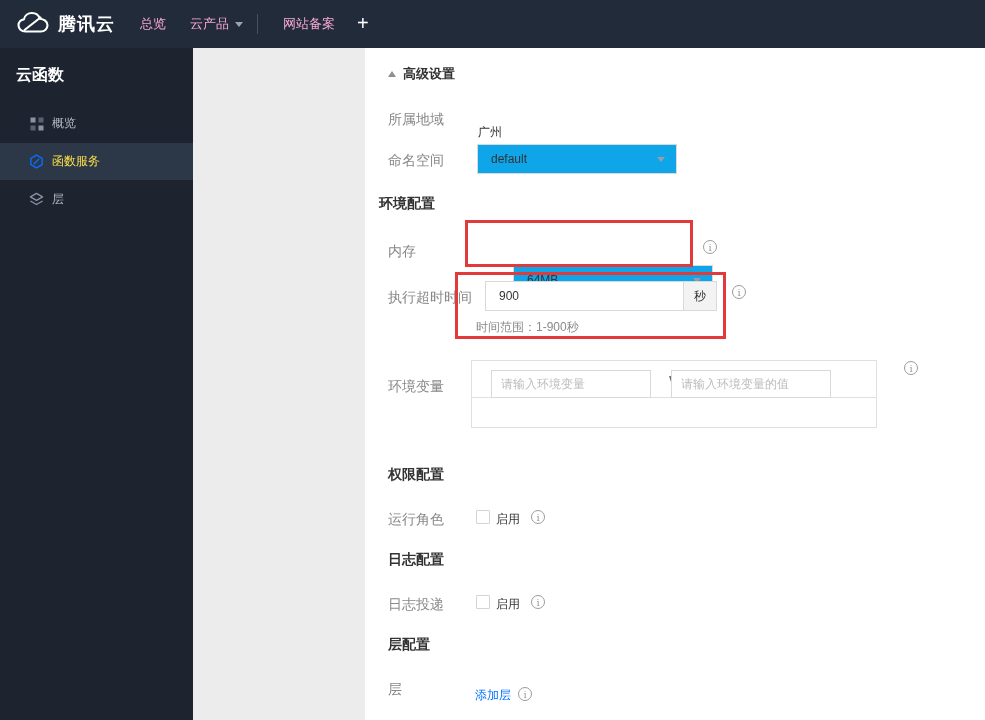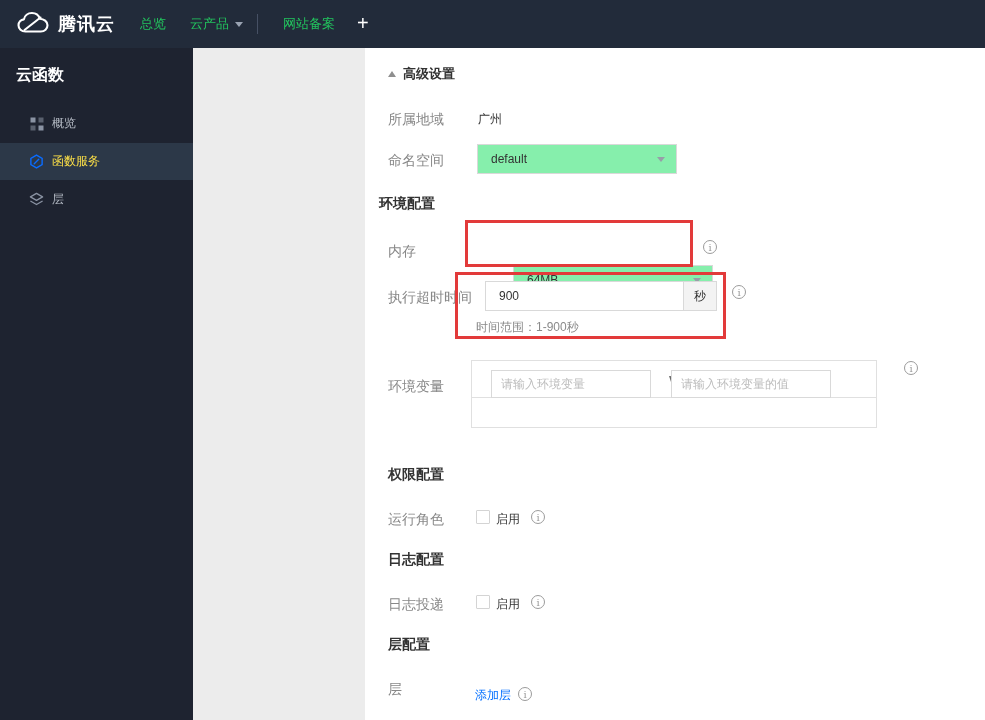--- a/index.html
+++ b/index.html
@@ -7,41 +7,41 @@
   body {
     font-family:"Liberation Sans","DejaVu Sans",sans-serif;
     font-size:12px; color:#333; background:#fff;
     position:relative; overflow:hidden;
   }
   
   .topnav { position:absolute; left:0; top:0; width:985px; height:48px; background:#222b3a; }
   .logo { position:absolute; left:16px; top:10px; display:flex; align-items:flex-end; }
   .logo svg { display:block; }
   .brand { color:#fff; font-size:18px; font-weight:bold; margin-left:8px; letter-spacing:1px; }
-  .nav-item { position:absolute; top:0; height:48px; line-height:48px; color:#22c55e; font-size:13px; cursor:pointer; }
+  .nav-item { position:absolute; top:0; height:48px; line-height:48px; color:#f9a8d4; font-size:13px; cursor:pointer; }
   .nav-caret { display:inline-block; width:0; height:0; border-left:4px solid transparent; border-right:4px solid transparent; border-top:5px solid #9aa3b2; margin-left:6px; vertical-align:middle; }
   .nav-divider { position:absolute; left:257px; top:14px; width:1px; height:20px; background:#465064; }
   .nav-plus { position:absolute; left:357px; top:0; height:48px; line-height:46px; color:#fff; font-size:20px; font-weight:300; cursor:pointer; }
   
   .sidebar { position:absolute; left:0; top:48px; width:193px; height:672px; background:#1e2330; }
   .side-title { position:absolute; left:16px; top:17px; color:#fff; font-size:16px; font-weight:bold; }
   .side-item { position:absolute; left:0; width:193px; height:37px; display:flex; align-items:center; color:#b6bcc6; cursor:pointer;padding-left:15px; }
   .side-item .s-icon { width:15px; height:15px; margin-left:14px; margin-right:8px; display:flex; align-items:center; justify-content:center; }
   .side-item.selected { background:#2c3848; color:#fde047; }
   
   .gray-strip { position:absolute; left:193px; top:48px; width:172px; height:672px; background:#ececec; }
   
   .card { position:absolute; left:365px; top:48px; width:620px; height:672px; background:#fff; }
   .abs { position:absolute; }
   .adv-header { left:23px; top:17px; font-size:13px; font-weight:bold; color:#333; cursor:pointer; }
   .tri-up { display:inline-block; width:0; height:0; border-left:4px solid transparent; border-right:4px solid transparent; border-bottom:6px solid #8f8f8f; margin-right:7px; vertical-align:1px; }
   .f-label { color:#888; font-size:14px; }
   .f-value { color:#333; font-size:12px; }
   .section-h { font-size:14px; font-weight:bold; color:#333; }
-  .select, .input-wrap { background:#86efac; border:1px solid #d9d9d9; height:30px; }
+  .select, .input-wrap { background:#0ea5e9; border:1px solid #d9d9d9; height:30px; }
   .select { width:200px; line-height:28px; padding-left:13px; position:relative; cursor:pointer; }
   .select .caret { position:absolute; right:11px; top:12px; width:0; height:0; border-left:4px solid transparent; border-right:4px solid transparent; border-top:5px solid #979ea8; }
   .input-wrap { display:flex; width:232px; }
   .input-wrap input { border:0; outline:none; flex:1; padding-left:13px; font-size:12px; color:#333; font-family:inherit; min-width:0; }
   .unit { width:33px; background:#f3f3f3; border-left:1px solid #d9d9d9; text-align:center; line-height:28px; color:#333; }
   .hint { color:#8a8a8a; font-size:12px; }
   .info-icon { display:inline-block; width:14px; height:14px; border:1px solid #9b9b9b; border-radius:50%; color:#9b9b9b; text-align:center; line-height:12px; cursor:pointer; }
   .info-icon::after { content:"i"; font-family:"DejaVu Serif",serif; font-size:10px; }
   
   .ev-table { left:106px; top:312px; width:406px; height:68px; border:1px solid #e0e0e0; background:#fff; }
@@ -112,21 +112,21 @@
 
 <div class="gray-strip"></div>
 
 <main class="card">
 
   <div class="abs adv-header">
     <span class="tri-up"></span><span>高级设置</span>
   </div>
 
   <span class="abs f-label" style="left:23px; top:63px;">所属地域</span>
-  <span class="abs f-value" style="left:113px; top:63px;">广州</span>
+  <span class="abs f-value" style="left:113px; top:76px;">广州</span>
 
   <span class="abs f-label" style="left:23px; top:104px;">命名空间</span>
   <div class="abs select" style="left:112px; top:96px;">
     <span>default</span>
     <span class="caret"></span>
   </div>
 
   <div class="abs section-h" style="left:14px; top:147px;">环境配置</div>
 
   <span class="abs f-label" style="left:23px; top:195px;">内存</span>

